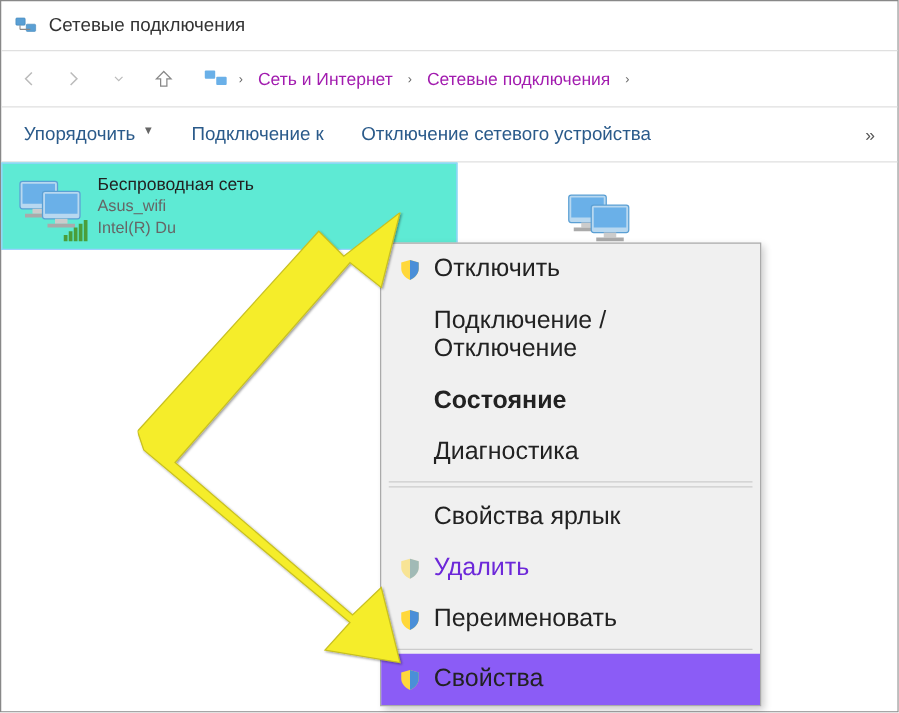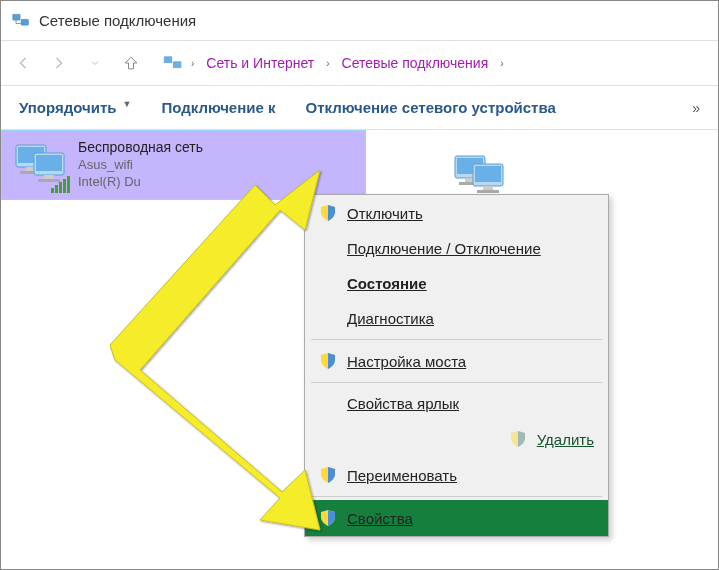--- a/index.html
+++ b/index.html
@@ -14,41 +14,41 @@
     .navbar { height: 45px; display: flex; align-items: center; padding: 0 10px; gap: 12px; border-bottom: 1px solid #e0e0e0; }
     .nav-arrow { width: 24px; height: 24px; display: flex; align-items: center; justify-content: center; color: #999; }
     .nav-arrow.disabled { color: #ccc; }
     .nav-up { width: 24px; height: 24px; display: flex; align-items: center; justify-content: center; color: #888; }
     .breadcrumb { display: flex; align-items: center; gap: 4px; margin-left: 8px; flex: 1; }
     .bc-icon { width: 20px; height: 18px; }
     .bc-sep { color: #666; font-size: 10px; margin: 0 4px; }
     .bc-item { font-size: 14px; color: #a21caf; padding: 2px 4px; }
     
     .toolbar { height: 44px; display: flex; align-items: center; padding: 0 18px; gap: 30px; border-bottom: 1px solid #e0e0e0; }
-    .tool-item { display: flex; align-items: flex-start; gap: 4px; font-size: 15px; color: #2a5a8a; cursor: pointer; font-weight: bold; }
+    .tool-item { display: flex; align-items: flex-start; gap: 4px; font-size: 15px; color: #2a5a8a; cursor: pointer; }
     .tool-dropdown { font-size: 9px; color: #666; margin-left: 2px; }
     .tool-more { margin-left: auto; font-size: 14px; color: #555; }
     
     .content { flex: 1; padding: 12px 18px; position: relative; }
     
     .conn-item { display: flex; align-items: flex-start; gap: 10px; padding: 8px; width: 365px; position: absolute; }
-    .conn-item.selected { background: #c4b5fd; border: 1px solid #99d1ff; }
+    .conn-item.selected { background: #5eead4; border: 1px solid #99d1ff; }
     .conn-item.second { left: 440px; top: 12px; }
     .conn-icon { width: 58px; height: 52px; position: relative; flex-shrink: 0; }
     .conn-info { display: flex; flex-direction: column; gap: 2px; }
     .conn-name { font-size: 14px; color: #222; }
     .conn-sub { font-size: 13px; color: #666; }
     .signal-bars { position: absolute; bottom: -2px; right: -2px; display: flex; align-items: flex-end; gap: 1px; }
     .signal-bar { width: 3px; background: #4a9e3a; }
     
     .context-menu { position: absolute; left: 304px; top: 194px; width: 305px; background: #f0f0f0; border: 1px solid #aaa; box-shadow: 3px 3px 6px rgba(0,0,0,0.2); }
-    .ctx-item { display: flex; align-items: center; gap: 10px; padding: 9px 14px; font-size: 15px; color: #222; cursor: pointer; text-decoration: underline; }
+    .ctx-item { display: flex; align-items: center; gap: 10px; padding: 9px 14px; font-size: 20px; color: #222; cursor: pointer; }
     .ctx-item.bold { font-weight: 600; }
-    .ctx-item.disabled { color: #14532d; justify-content: flex-end; }
-    .ctx-item.hover { background: #15803d; }
+    .ctx-item.disabled { color: #6d28d9; }
+    .ctx-item.hover { background: #8b5cf6; }
     .ctx-sep { height: 1px; background: #ccc; margin: 3px 6px; }
     .ctx-shield { width: 18px; height: 18px; flex-shrink: 0; }
     .ctx-noicon { width: 18px; flex-shrink: 0; }
     
     .arrow-overlay { position: absolute; pointer-events: none; z-index: 100; }
   </style>
 </head>
 <body>
 
 <div class="window">
@@ -176,29 +176,20 @@
   </div>
   <div class="ctx-item bold">
     <span class="ctx-noicon"></span>
     <span>Состояние</span>
   </div>
   <div class="ctx-item">
     <span class="ctx-noicon"></span>
     <span>Диагностика</span>
   </div>
   <div class="ctx-sep"></div>
-  <div class="ctx-item">
-    <span class="ctx-shield">
-      <svg viewBox="0 0 18 18">
-          <path d="M9 1l7 2v5c0 4-3 7-7 9-4-2-7-5-7-9V3z" fill="#ffd83a"></path>
-          <path d="M9 1l7 2v5c0 4-3 7-7 9V1z" fill="#4a8fd8"></path>
-        </svg>
-    </span>
-    <span>Настройка моста</span>
-  </div>
   <div class="ctx-sep"></div>
   <div class="ctx-item">
     <span class="ctx-noicon"></span>
     <span>Свойства ярлык</span>
   </div>
   <div class="ctx-item disabled">
     <span class="ctx-shield">
       <svg viewBox="0 0 18 18">
           <path d="M9 1l7 2v5c0 4-3 7-7 9-4-2-7-5-7-9V3z" fill="#ffd83a" opacity="0.5"></path>
           <path d="M9 1l7 2v5c0 4-3 7-7 9V1z" fill="#4a8fd8" opacity="0.5"></path>

